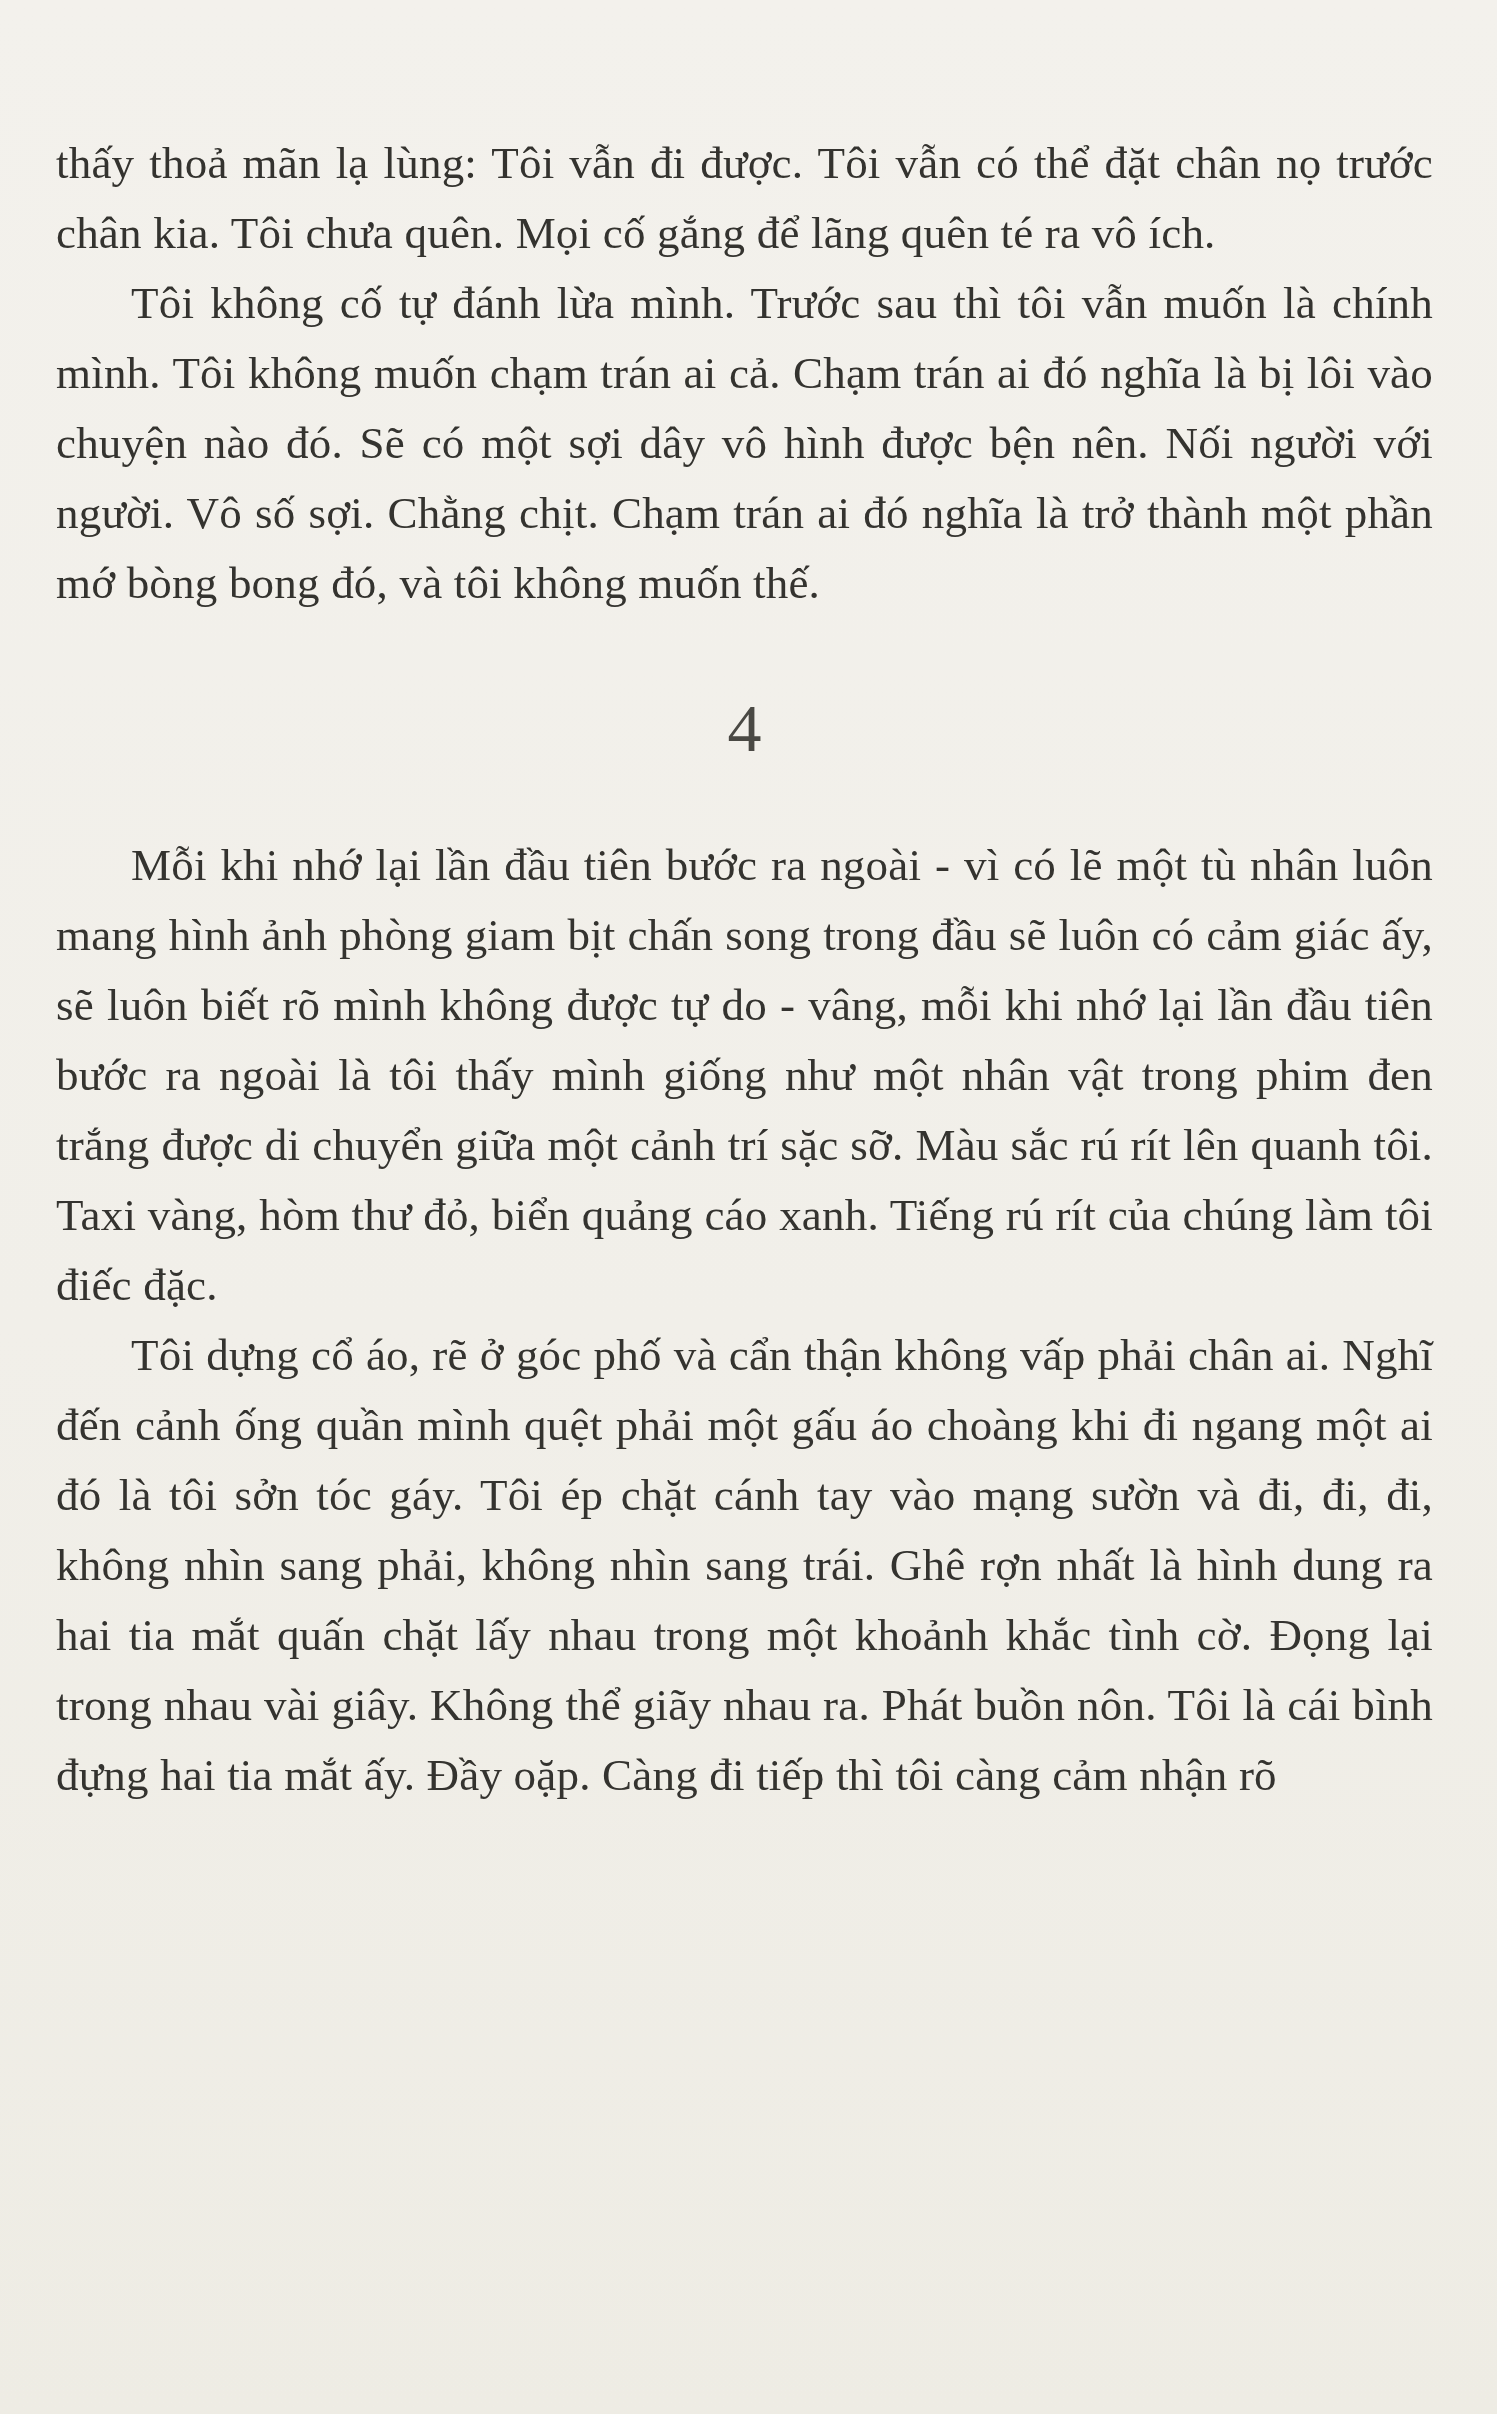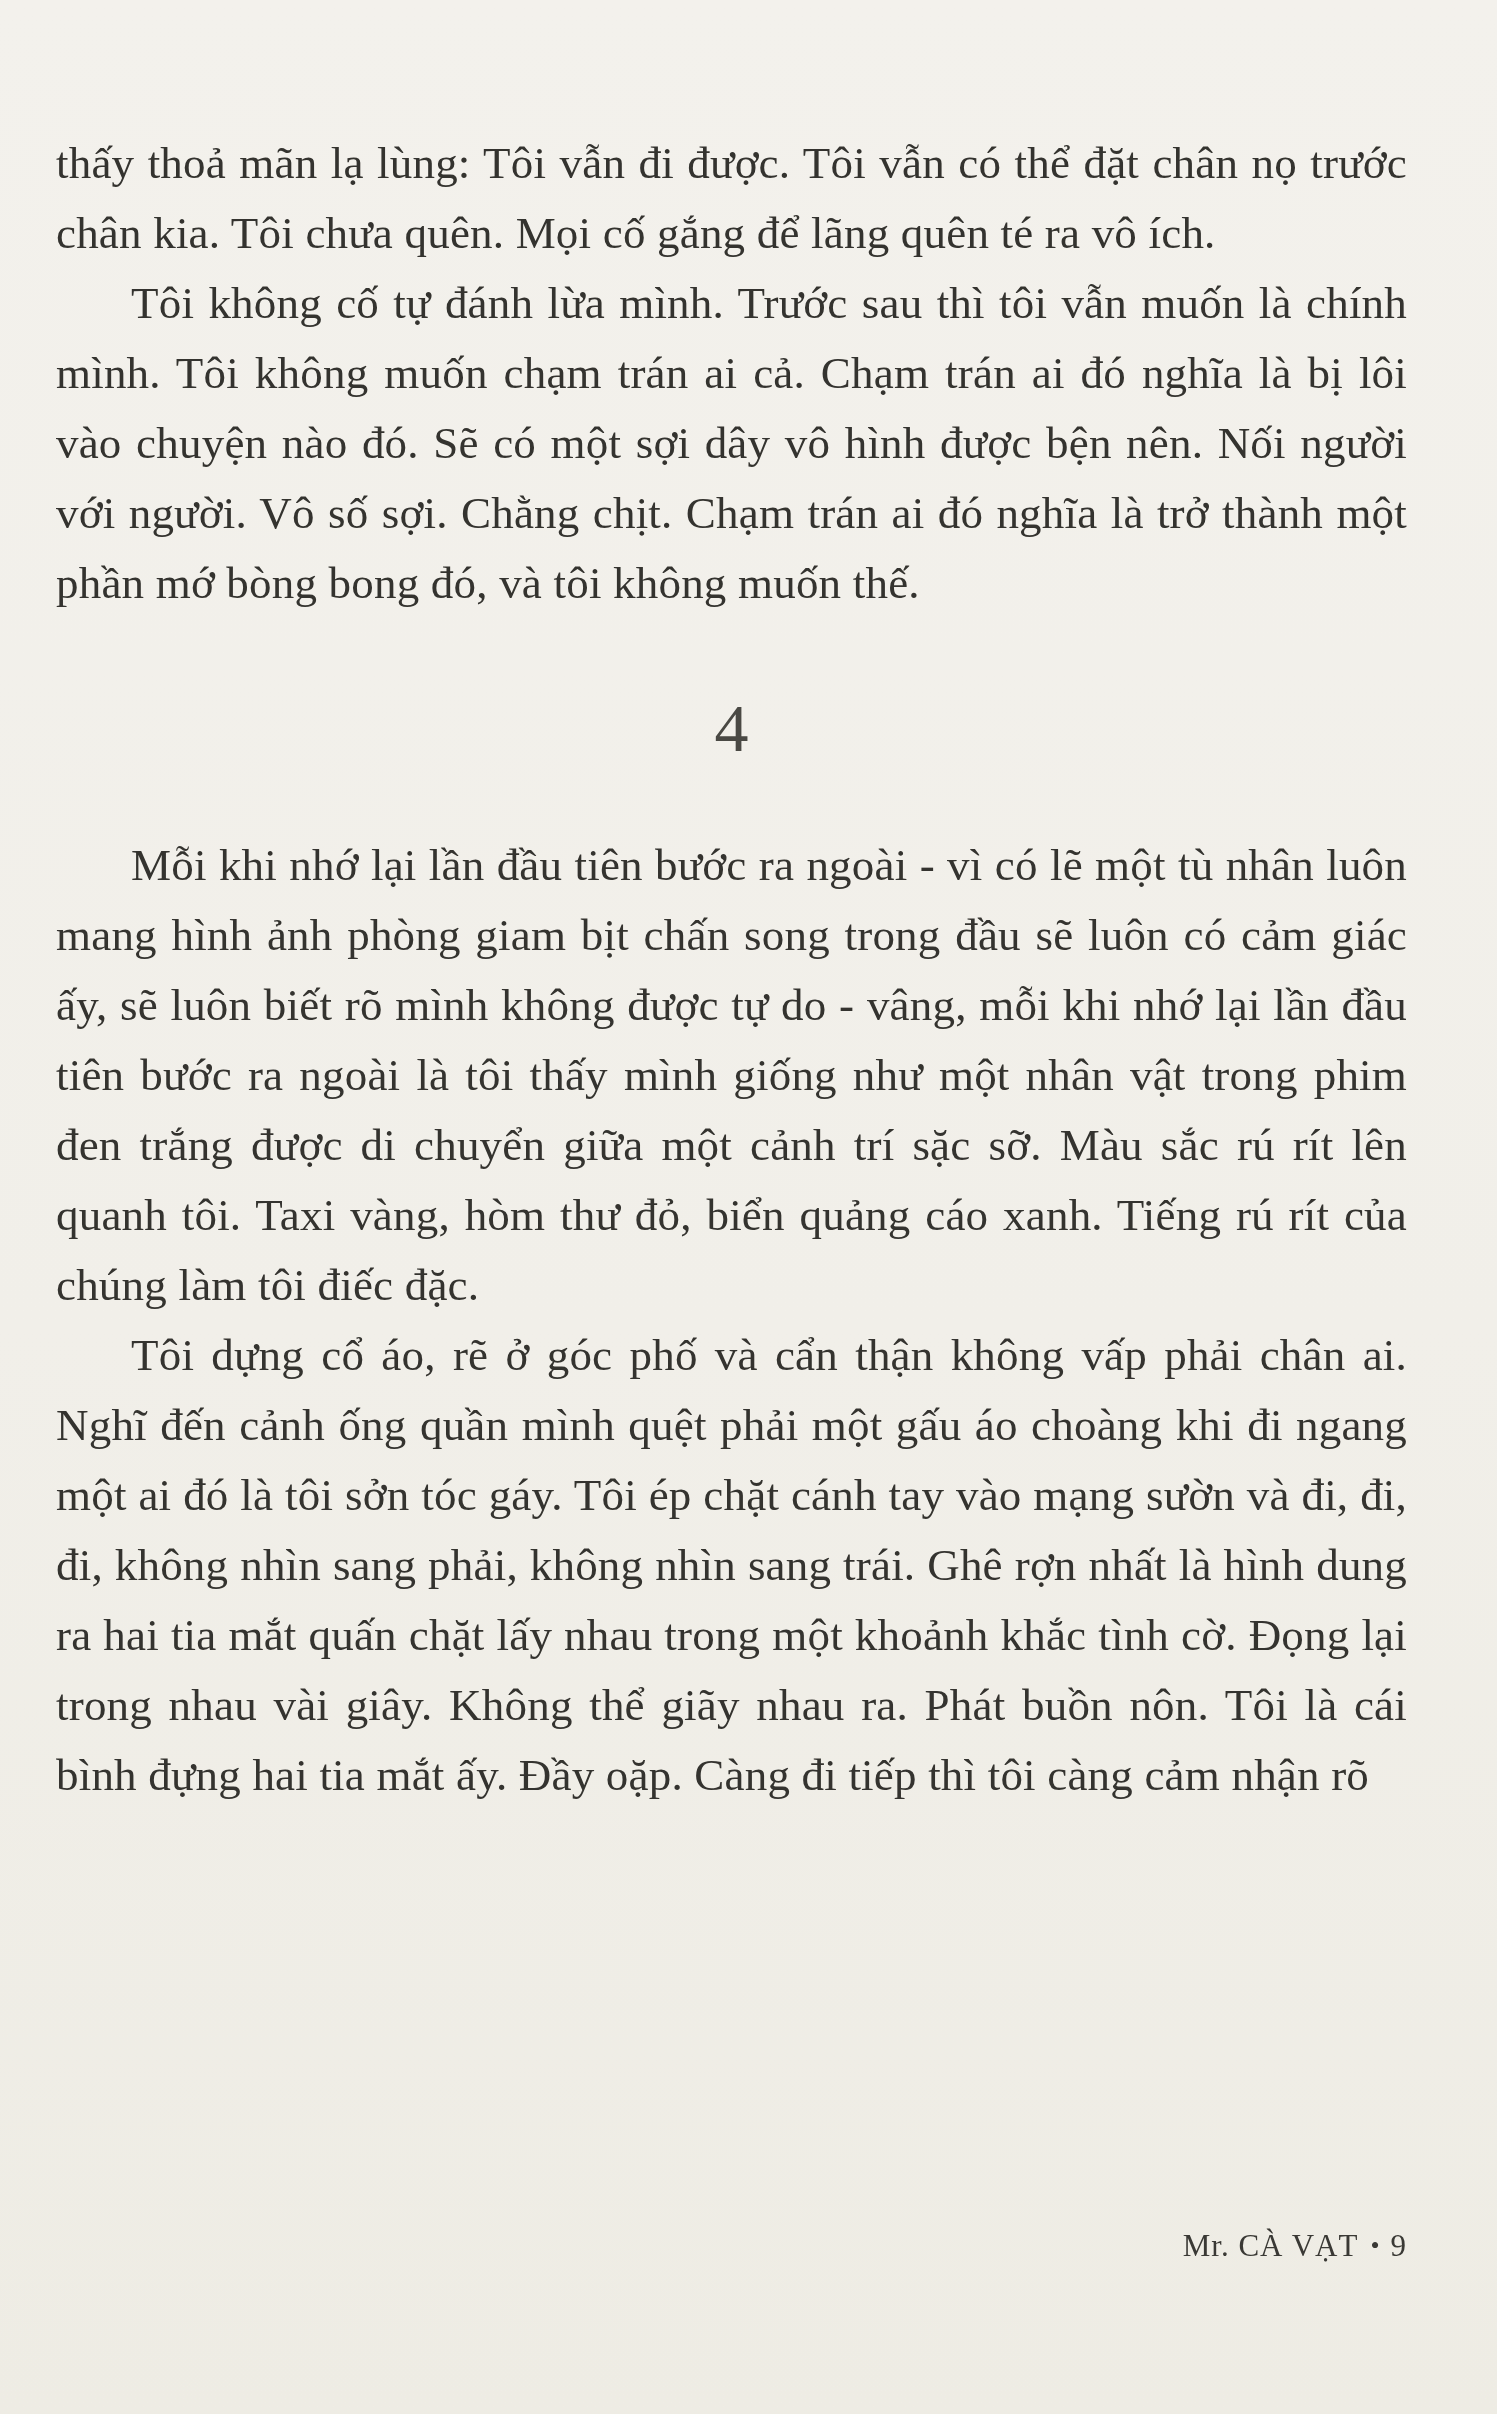--- a/index.html
+++ b/index.html
@@ -11,21 +11,21 @@
     height: 2414px;
     background: #e9e7e0;
     font-family: "Liberation Serif", "DejaVu Serif", serif;
     overflow: hidden;
   }
   .page {
     box-sizing: border-box;
     width: 1497px;
     height: 2414px;
     background: linear-gradient(180deg, #f3f1ec 0%, #f1efe9 55%, #eeece4 100%);
-    padding: 128px 90px 150px 56px;
+    padding: 128px 64px 150px 56px;
     display: flex;
     flex-direction: column;
     color: #2f2e2c;
   }
   .para {
     margin: 0;
     font-size: 45px;
     line-height: 70px;
     text-align: justify;
     letter-spacing: 0.2px;
@@ -65,17 +65,14 @@
   <p class="para noindent">thấy thoả mãn lạ lùng: Tôi vẫn đi được. Tôi vẫn có thể đặt chân nọ trước chân kia. Tôi chưa quên. Mọi cố gắng để lãng quên té ra vô ích.</p>
 
   <p class="para indent">Tôi không cố tự đánh lừa mình. Trước sau thì tôi vẫn muốn là chính mình. Tôi không muốn chạm trán ai cả. Chạm trán ai đó nghĩa là bị lôi vào chuyện nào đó. Sẽ có một sợi dây vô hình được bện nên. Nối người với người. Vô số sợi. Chằng chịt. Chạm trán ai đó nghĩa là trở thành một phần mớ bòng bong đó, và tôi không muốn thế.</p>
 
   <h2 class="chapter">4</h2>
 
   <p class="para indent">Mỗi khi nhớ lại lần đầu tiên bước ra ngoài - vì có lẽ một tù nhân luôn mang hình ảnh phòng giam bịt chấn song trong đầu sẽ luôn có cảm giác ấy, sẽ luôn biết rõ mình không được tự do - vâng, mỗi khi nhớ lại lần đầu tiên bước ra ngoài là tôi thấy mình giống như một nhân vật trong phim đen trắng được di chuyển giữa một cảnh trí sặc sỡ. Màu sắc rú rít lên quanh tôi. Taxi vàng, hòm thư đỏ, biển quảng cáo xanh. Tiếng rú rít của chúng làm tôi điếc đặc.</p>
 
   <p class="para indent">Tôi dựng cổ áo, rẽ ở góc phố và cẩn thận không vấp phải chân ai. Nghĩ đến cảnh ống quần mình quệt phải một gấu áo choàng khi đi ngang một ai đó là tôi sởn tóc gáy. Tôi ép chặt cánh tay vào mạng sườn và đi, đi, đi, không nhìn sang phải, không nhìn sang trái. Ghê rợn nhất là hình dung ra hai tia mắt quấn chặt lấy nhau trong một khoảnh khắc tình cờ. Đọng lại trong nhau vài giây. Không thể giãy nhau ra. Phát buồn nôn. Tôi là cái bình đựng hai tia mắt ấy. Đầy oặp. Càng đi tiếp thì tôi càng cảm nhận rõ</p>
 
-  <div class="footer">
-    <span>Mr. CÀ VẠT</span><span class="bullet">•</span><span>9</span>
-  </div>
 
 </div>
 
 </body></html>

